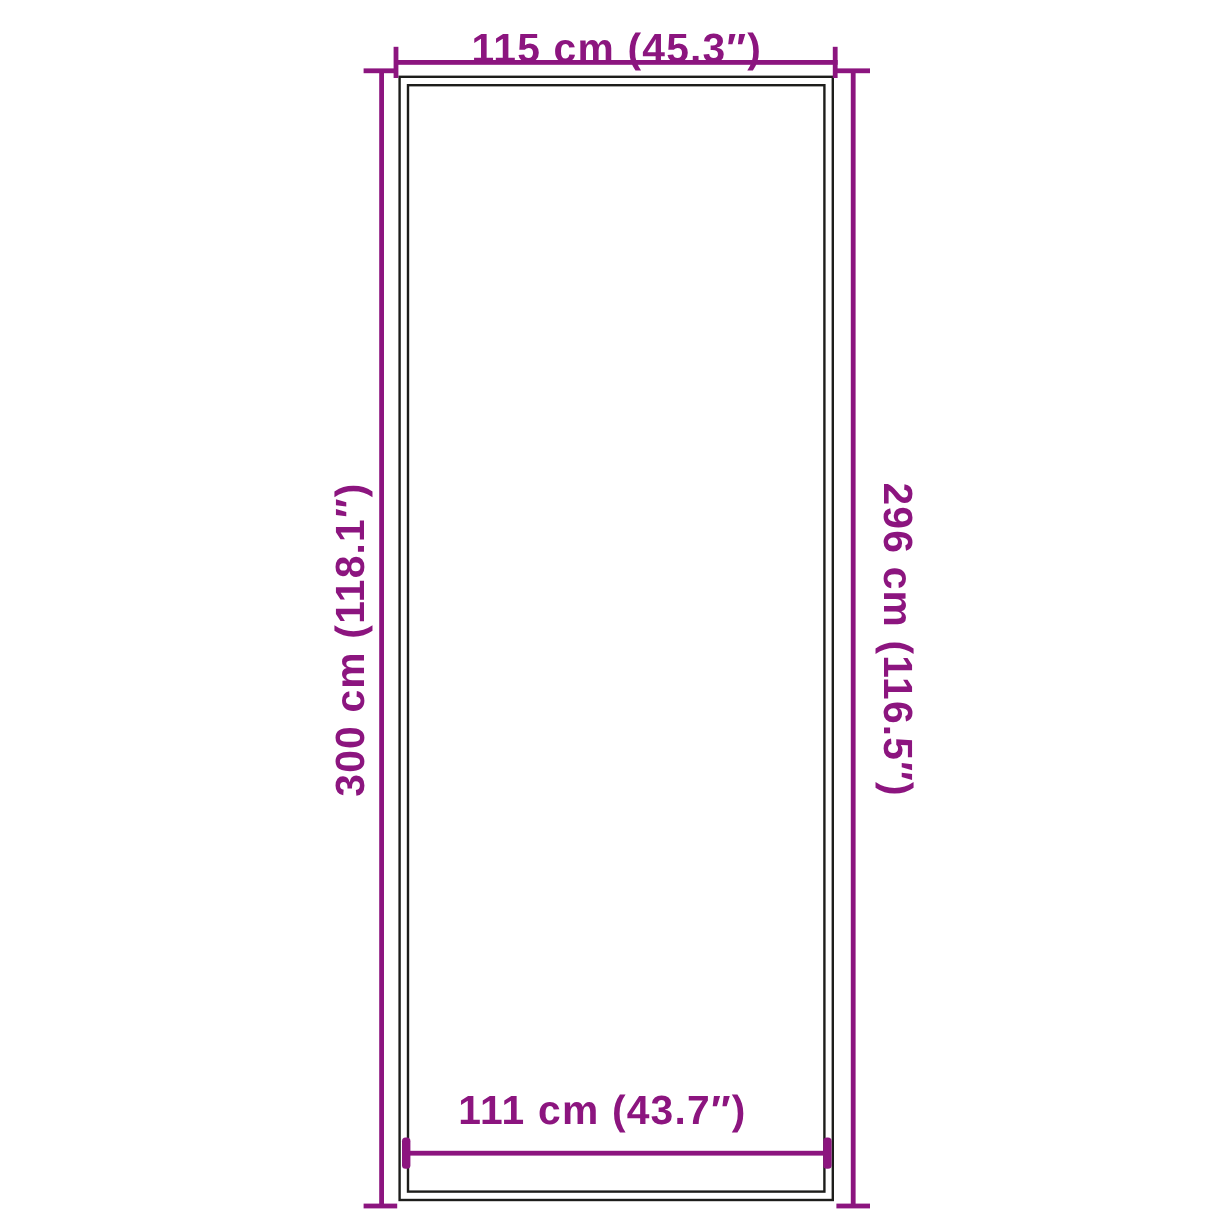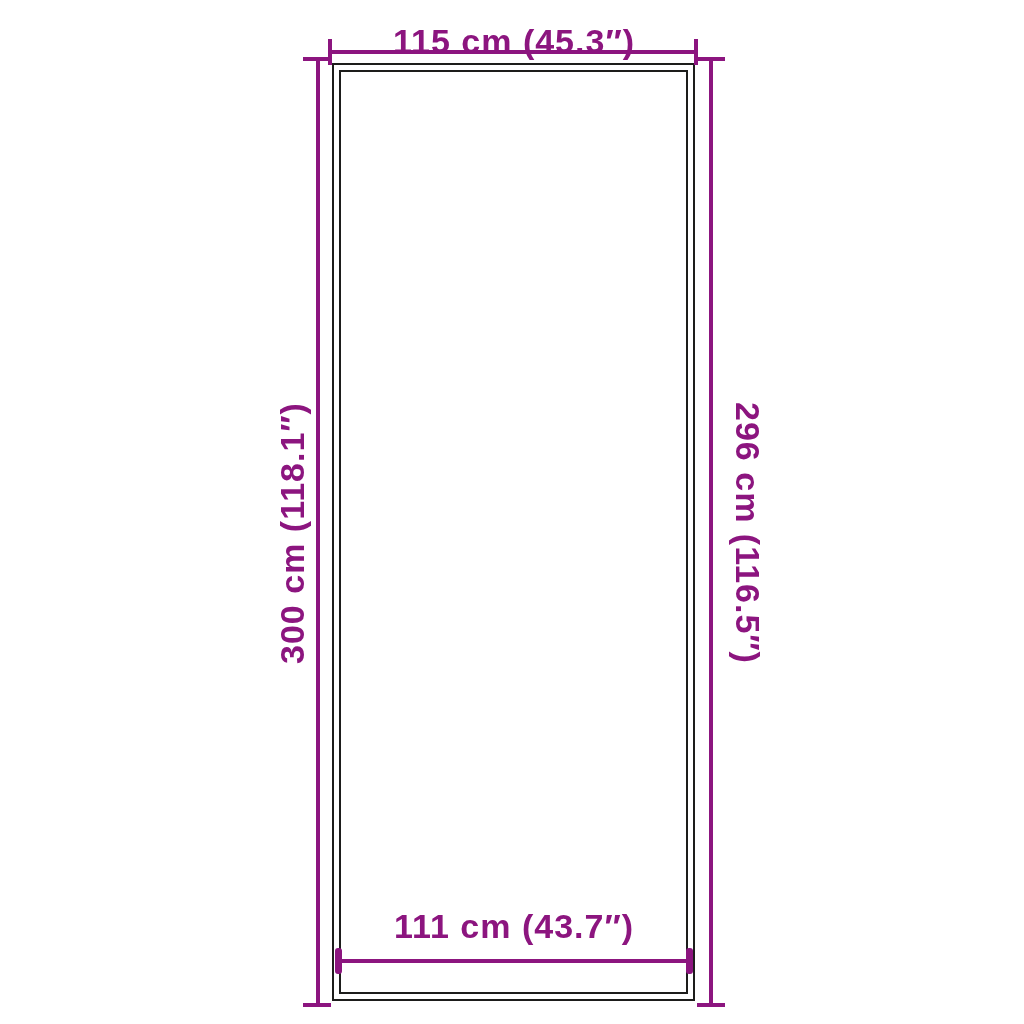--- a/index.html
+++ b/index.html
@@ -74,18 +74,18 @@
   <div class="dim-label rot-ccw" style="left:82px; top:513px; width:420px;">300 cm (118.1″)</div>
   <div class="dim-line" style="left:316px; top:58px; width:4px; height:948px;"></div>
   <div class="tick" style="left:303px; top:57px; width:28px; height:4px;"></div>
   <div class="tick" style="left:303px; top:1003px; width:28px; height:4px;"></div>
 
   <div class="dim-label rot-cw" style="left:538px; top:513px; width:420px;">296 cm (116.5″)</div>
   <div class="dim-line" style="left:709px; top:58px; width:4px; height:948px;"></div>
   <div class="tick" style="left:697px; top:57px; width:28px; height:4px;"></div>
   <div class="tick" style="left:697px; top:1003px; width:28px; height:4px;"></div>
 
-  <div class="dim-label" style="left:314px; top:906px; width:400px;text-align:center;">111 cm (43.7″)</div>
+  <div class="dim-label" style="left:302px; top:906px; width:400px;text-align:center;">111 cm (43.7″)</div>
   <div class="dim-line" style="left:338px; top:959px; width:352px; height:4px;"></div>
   <div class="tick tick-round" style="left:335px; top:948px; width:7px; height:26px;"></div>
   <div class="tick tick-round" style="left:686px; top:948px; width:7px; height:26px;"></div>
 
 </div>
 
 </body></html>

